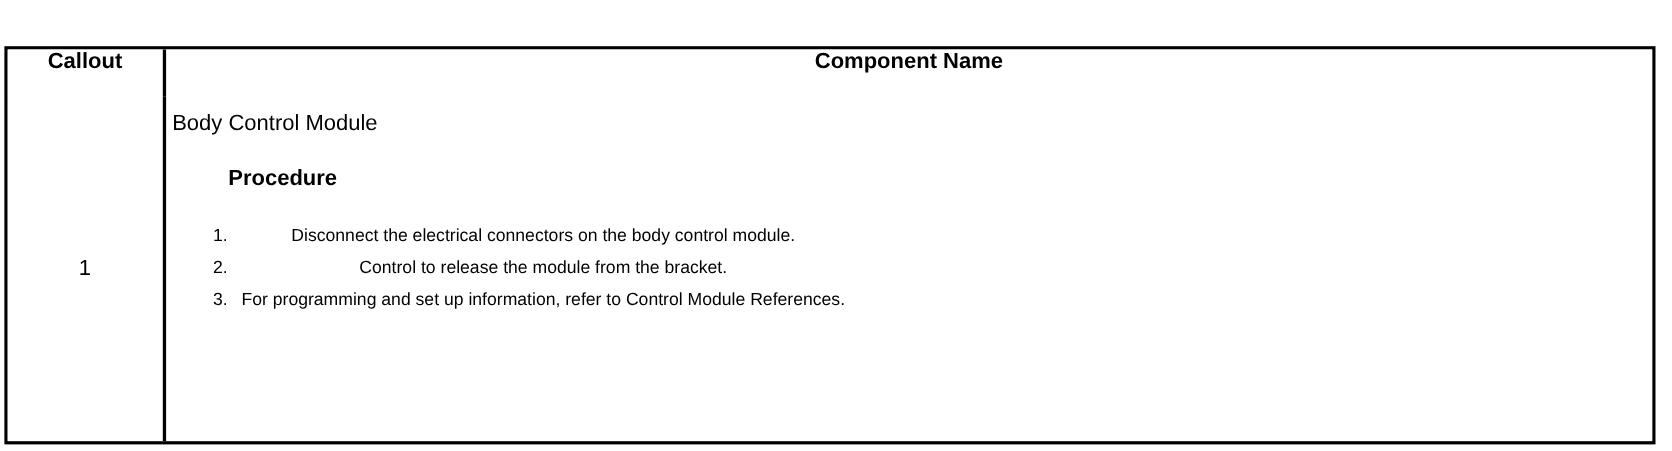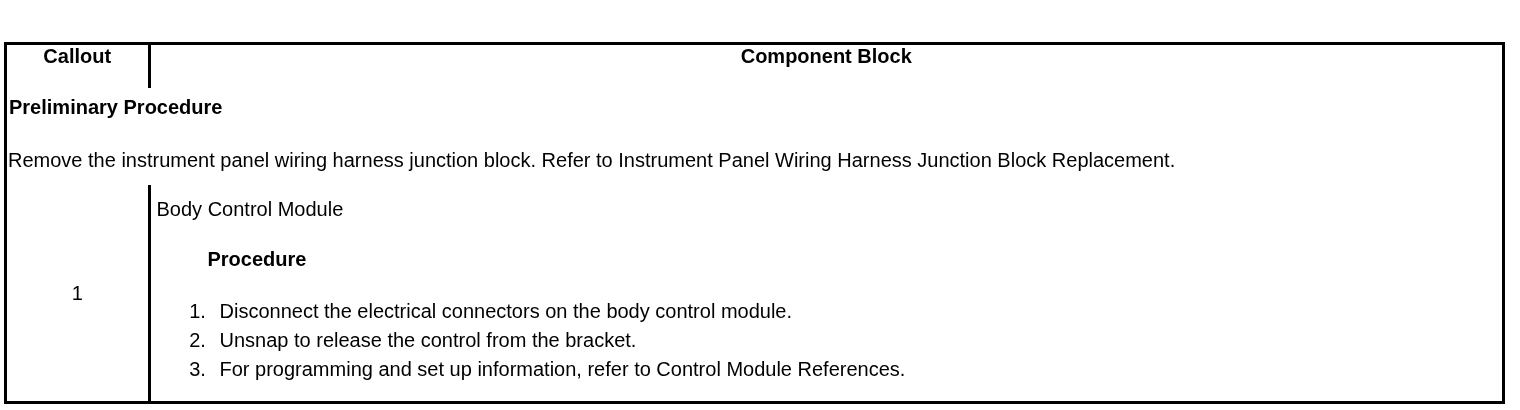--- a/index.html
+++ b/index.html
@@ -146,22 +146,23 @@
     white-space: nowrap;
   }
   ol.steps {
     position: absolute;
     left: 25px;
     top: 112px;
     margin: 0;
     padding: 0 0 0 36px;
     list-style-position: outside;
     list-style-type: decimal;
-    font-size: 20px;
-    font-weight: normal;
+    font-size: 16px;
+    font-weight: normal;
+    text-align: center;
   }
   ol.steps li {
     line-height: 29px;
     white-space: nowrap;
     padding-left: 8px;
   }
 </style>
 </head>
 <body>
 
@@ -170,41 +171,33 @@
 
   <div class="proc-table">
     <table class="grid">
       <colgroup>
         <col class="c-callout">
         <col class="c-name">
       </colgroup>
       <thead>
         <tr class="hdr-row">
           <th class="callout-h">Callout</th>
-          <th class="name-h">Component Block</th>
+          <th class="name-h">Component Name</th>
         </tr>
       </thead>
       <tbody>
-        <tr class="prelim-row">
-          <td colspan="2">
-            <div class="prelim-inner">
-              <div class="prelim-heading">Preliminary Procedure</div>
-              <div class="prelim-body">Remove the instrument panel wiring harness junction block. Refer to Instrument Panel Wiring Harness Junction Block Replacement.</div>
-            </div>
-          </td>
-        </tr>
         <tr class="step-row">
           <td class="callout-c">1</td>
           <td class="name-c">
             <div class="step-inner">
               <div class="comp-name">Body Control Module</div>
               <div class="sub-heading">Procedure</div>
               <ol class="steps">
                 <li>Disconnect the electrical connectors on the body control module.</li>
-                <li>Unsnap to release the control from the bracket.</li>
+                <li>Control to release the module from the bracket.</li>
                 <li>For programming and set up information, refer to Control Module References.</li>
               </ol>
             </div>
           </td>
         </tr>
       </tbody>
     </table>
   </div>
 
 </div>

